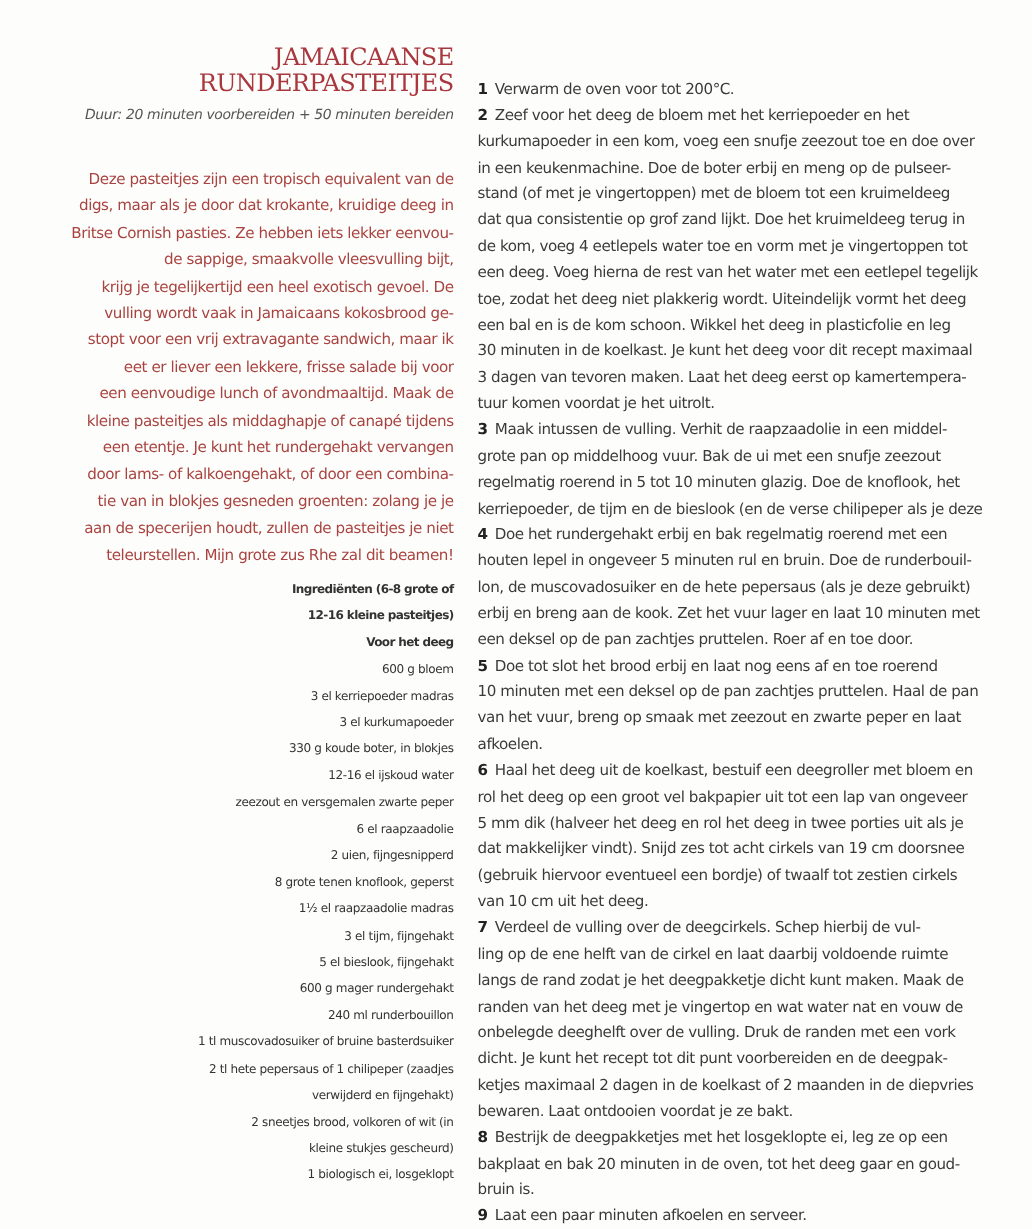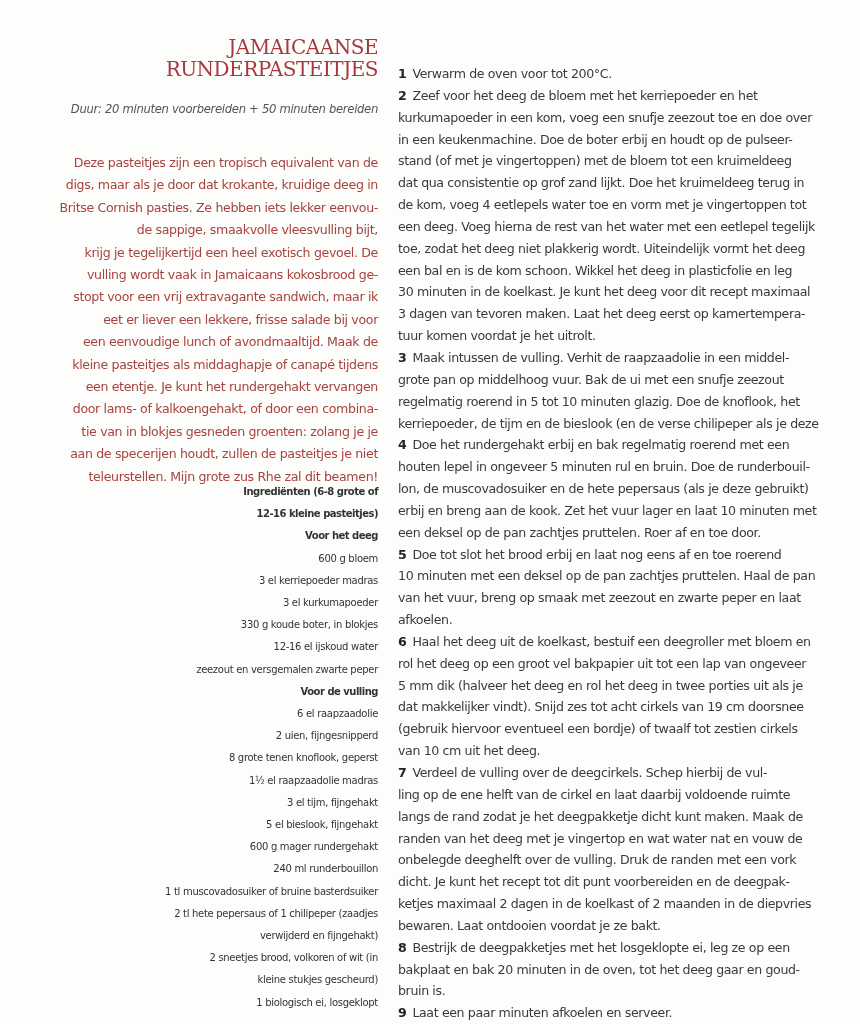--- a/index.html
+++ b/index.html
@@ -6,21 +6,21 @@
   body {
     width: 860px; height: 1024px; background: #fdfdfc; position: relative; overflow: hidden;
     font-family: "DejaVu Sans", sans-serif; color: #3a3a3a;
   }
   .left { position: absolute; left: 24px; top: 36px; width: 354px; text-align: right; }
   .title {
     font-family: "DejaVu Serif", serif; font-weight: normal; color: #a8383e;
     font-size: 20px; line-height: 22px; letter-spacing: -0.5px; margin: 0 0 0 0;
   }
   .duration {
-    font-style: italic; font-size: 11.6px; color: #555; margin-top: 22px; letter-spacing: -0.3px;
+    font-style: italic; font-size: 11.6px; color: #555; margin-top: 8px; letter-spacing: -0.3px;
   }
   .intro {
     margin-top: 36px; color: #a8433f; font-size: 12.6px; line-height: 22.4px; letter-spacing: -0.35px;
     text-align: right;
   }
   .intro span { display: block; white-space: nowrap; }
   .ingredients { position: absolute; right: 482px; top: 481px; width: 300px; text-align: right;
     font-size: 10px; line-height: 22.2px; letter-spacing: -0.3px; color: #333; }
   .ingredients .line { display: block; white-space: nowrap; }
   .ingredients .bold { font-weight: bold; letter-spacing: -0.5px; }
@@ -62,21 +62,20 @@
   <span class="line bold">12-16 kleine pasteitjes)</span>
   <span class="line bold">Voor het deeg</span>
   <div id="dough-items">
       <span class="line">600 g bloem</span>
       <span class="line">3 el kerriepoeder madras</span>
       <span class="line">3 el kurkumapoeder</span>
       <span class="line">330 g koude boter, in blokjes</span>
       <span class="line">12-16 el ijskoud water</span>
       <span class="line">zeezout en versgemalen zwarte peper</span>
     </div>
-  <span class="line bold">Voor de vulling</span>
   <div id="filling-items">
       <span class="line">6 el raapzaadolie</span>
       <span class="line">2 uien, fijngesnipperd</span>
       <span class="line">8 grote tenen knoflook, geperst</span>
       <span class="line">1½ el raapzaadolie madras</span>
       <span class="line">3 el tijm, fijngehakt</span>
       <span class="line">5 el bieslook, fijngehakt</span>
       <span class="line">600 g mager rundergehakt</span>
       <span class="line">240 ml runderbouillon</span>
       <span class="line">1 tl muscovadosuiker of bruine basterdsuiker</span>
@@ -88,21 +87,21 @@
     </div>
 </div>
 
 <div class="right" id="steps">
     <div>
       <span class="line"><span class="stepnum">1</span>Verwarm de oven voor tot 200°C.</span>
     </div>
     <div>
       <span class="line"><span class="stepnum">2</span>Zeef voor het deeg de bloem met het kerriepoeder en het</span>
       <span class="line">kurkumapoeder in een kom, voeg een snufje zeezout toe en doe over</span>
-      <span class="line">in een keukenmachine. Doe de boter erbij en houdt op de pulseer-</span>
+      <span class="line">in een keukenmachine. Doe de boter erbij en meng op de pulseer-</span>
       <span class="line">stand (of met je vingertoppen) met de bloem tot een kruimeldeeg</span>
       <span class="line">dat qua consistentie op grof zand lijkt. Doe het kruimeldeeg terug in</span>
       <span class="line">de kom, voeg 4 eetlepels water toe en vorm met je vingertoppen tot</span>
       <span class="line">een deeg. Voeg hierna de rest van het water met een eetlepel tegelijk</span>
       <span class="line">toe, zodat het deeg niet plakkerig wordt. Uiteindelijk vormt het deeg</span>
       <span class="line">een bal en is de kom schoon. Wikkel het deeg in plasticfolie en leg</span>
       <span class="line">30 minuten in de koelkast. Je kunt het deeg voor dit recept maximaal</span>
       <span class="line">3 dagen van tevoren maken. Laat het deeg eerst op kamertempera-</span>
       <span class="line">tuur komen voordat je het uitrolt.</span>
     </div>

